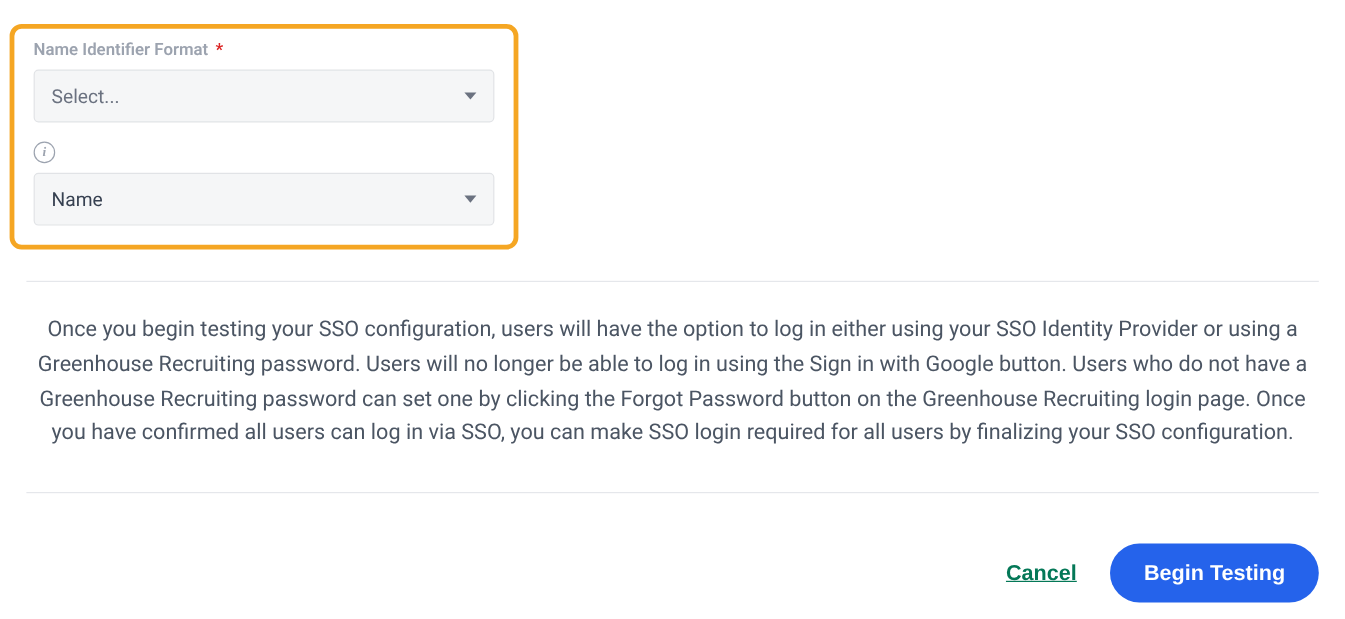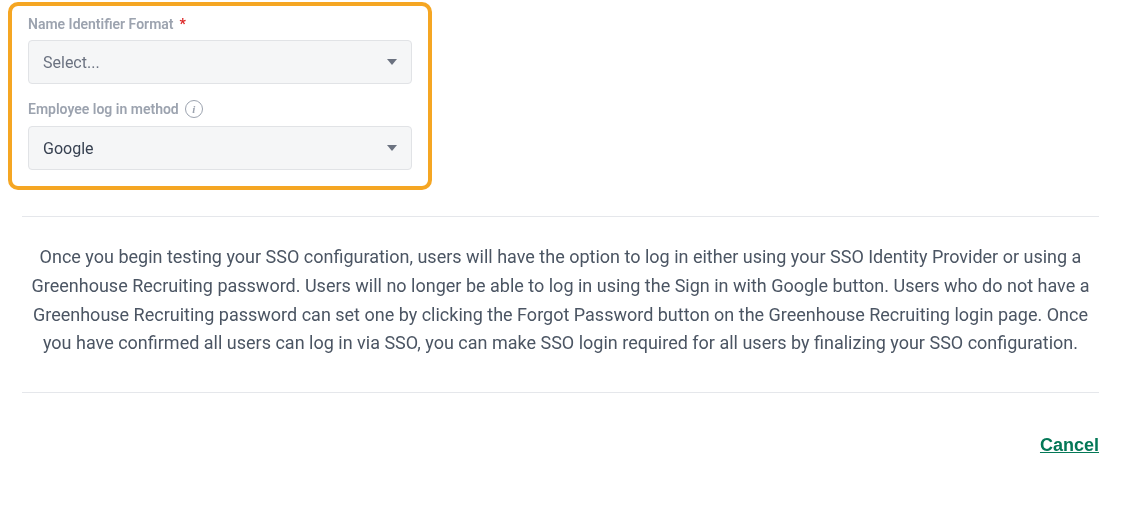--- a/index.html
+++ b/index.html
@@ -12,21 +12,21 @@
       background: #ffffff;
       width: 1121px;
       height: 516px;
       padding: 0;
     }
     .highlight-box {
       border: 4px solid #f5a623;
       border-radius: 10px;
       padding: 10px 16px 16px 16px;
       margin-left: 8px;
-      margin-top: 2px;
+      margin-top: 20px;
       width: 424px;
     }
     .field-group {
       margin-bottom: 16px;
     }
     .field-group:last-child {
       margin-bottom: 0;
     }
     .field-label {
       font-size: 14px;
@@ -131,31 +131,31 @@
       <span class="required-asterisk">*</span>
     </div>
     <div class="select-box">
       <span class="select-value placeholder">Select...</span>
       <span class="caret-down"></span>
     </div>
   </div>
 
   <div class="field-group">
     <div class="field-label">
-      <span>Employee log in method</span>
       <span class="info-icon">i</span>
     </div>
     <div class="select-box">
-      <span class="select-value">Google</span>
+      <span class="select-value">Name</span>
       <span class="caret-down"></span>
     </div>
   </div>
 </div>
 
 <div class="divider"></div>
 
 <p class="body-text">Once you begin testing your SSO configuration, users will have the option to log in either using your SSO Identity Provider or using a Greenhouse Recruiting password. Users will no longer be able to log in using the Sign in with Google button. Users who do not have a Greenhouse Recruiting password can set one by clicking the Forgot Password button on the Greenhouse Recruiting login page. Once you have confirmed all users can log in via SSO, you can make SSO login required for all users by finalizing your SSO configuration.</p>
 
 <div class="divider" style="margin-top:34px;"></div>
 
 <div class="footer">
   <button class="cancel-link">Cancel</button>
+  <button class="primary-btn">Begin Testing</button>
 </div>
 
 </body></html>

